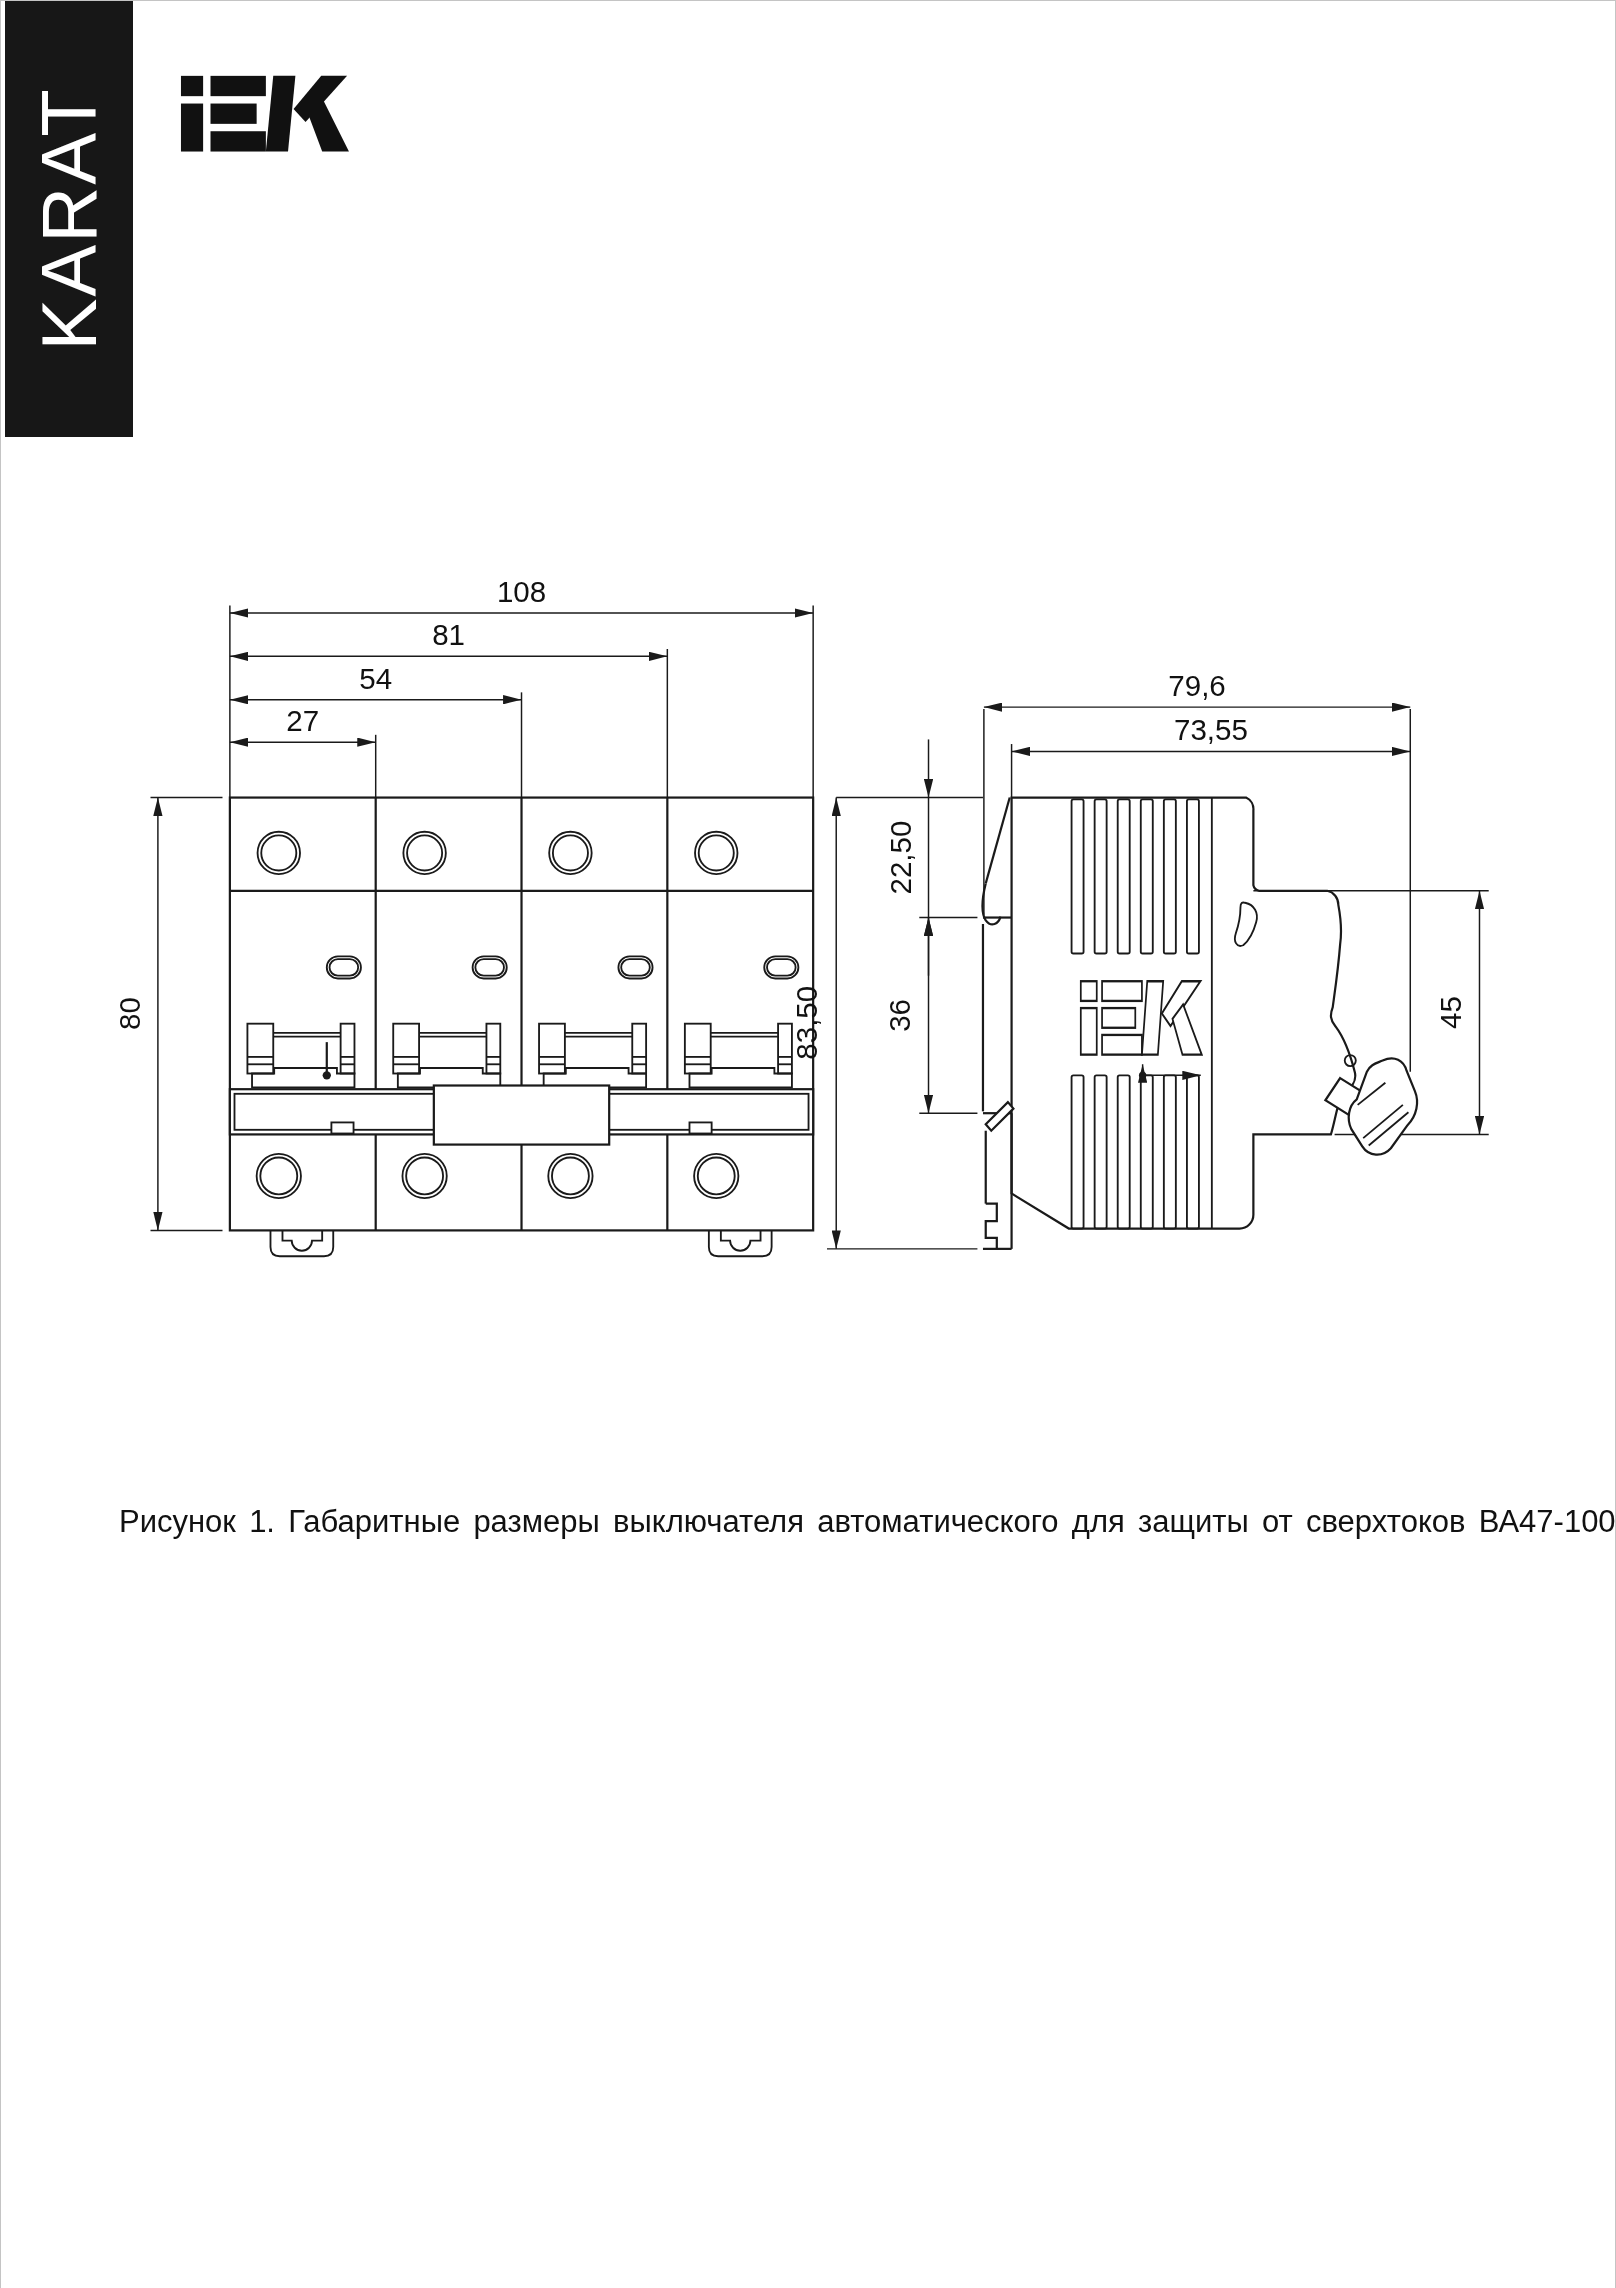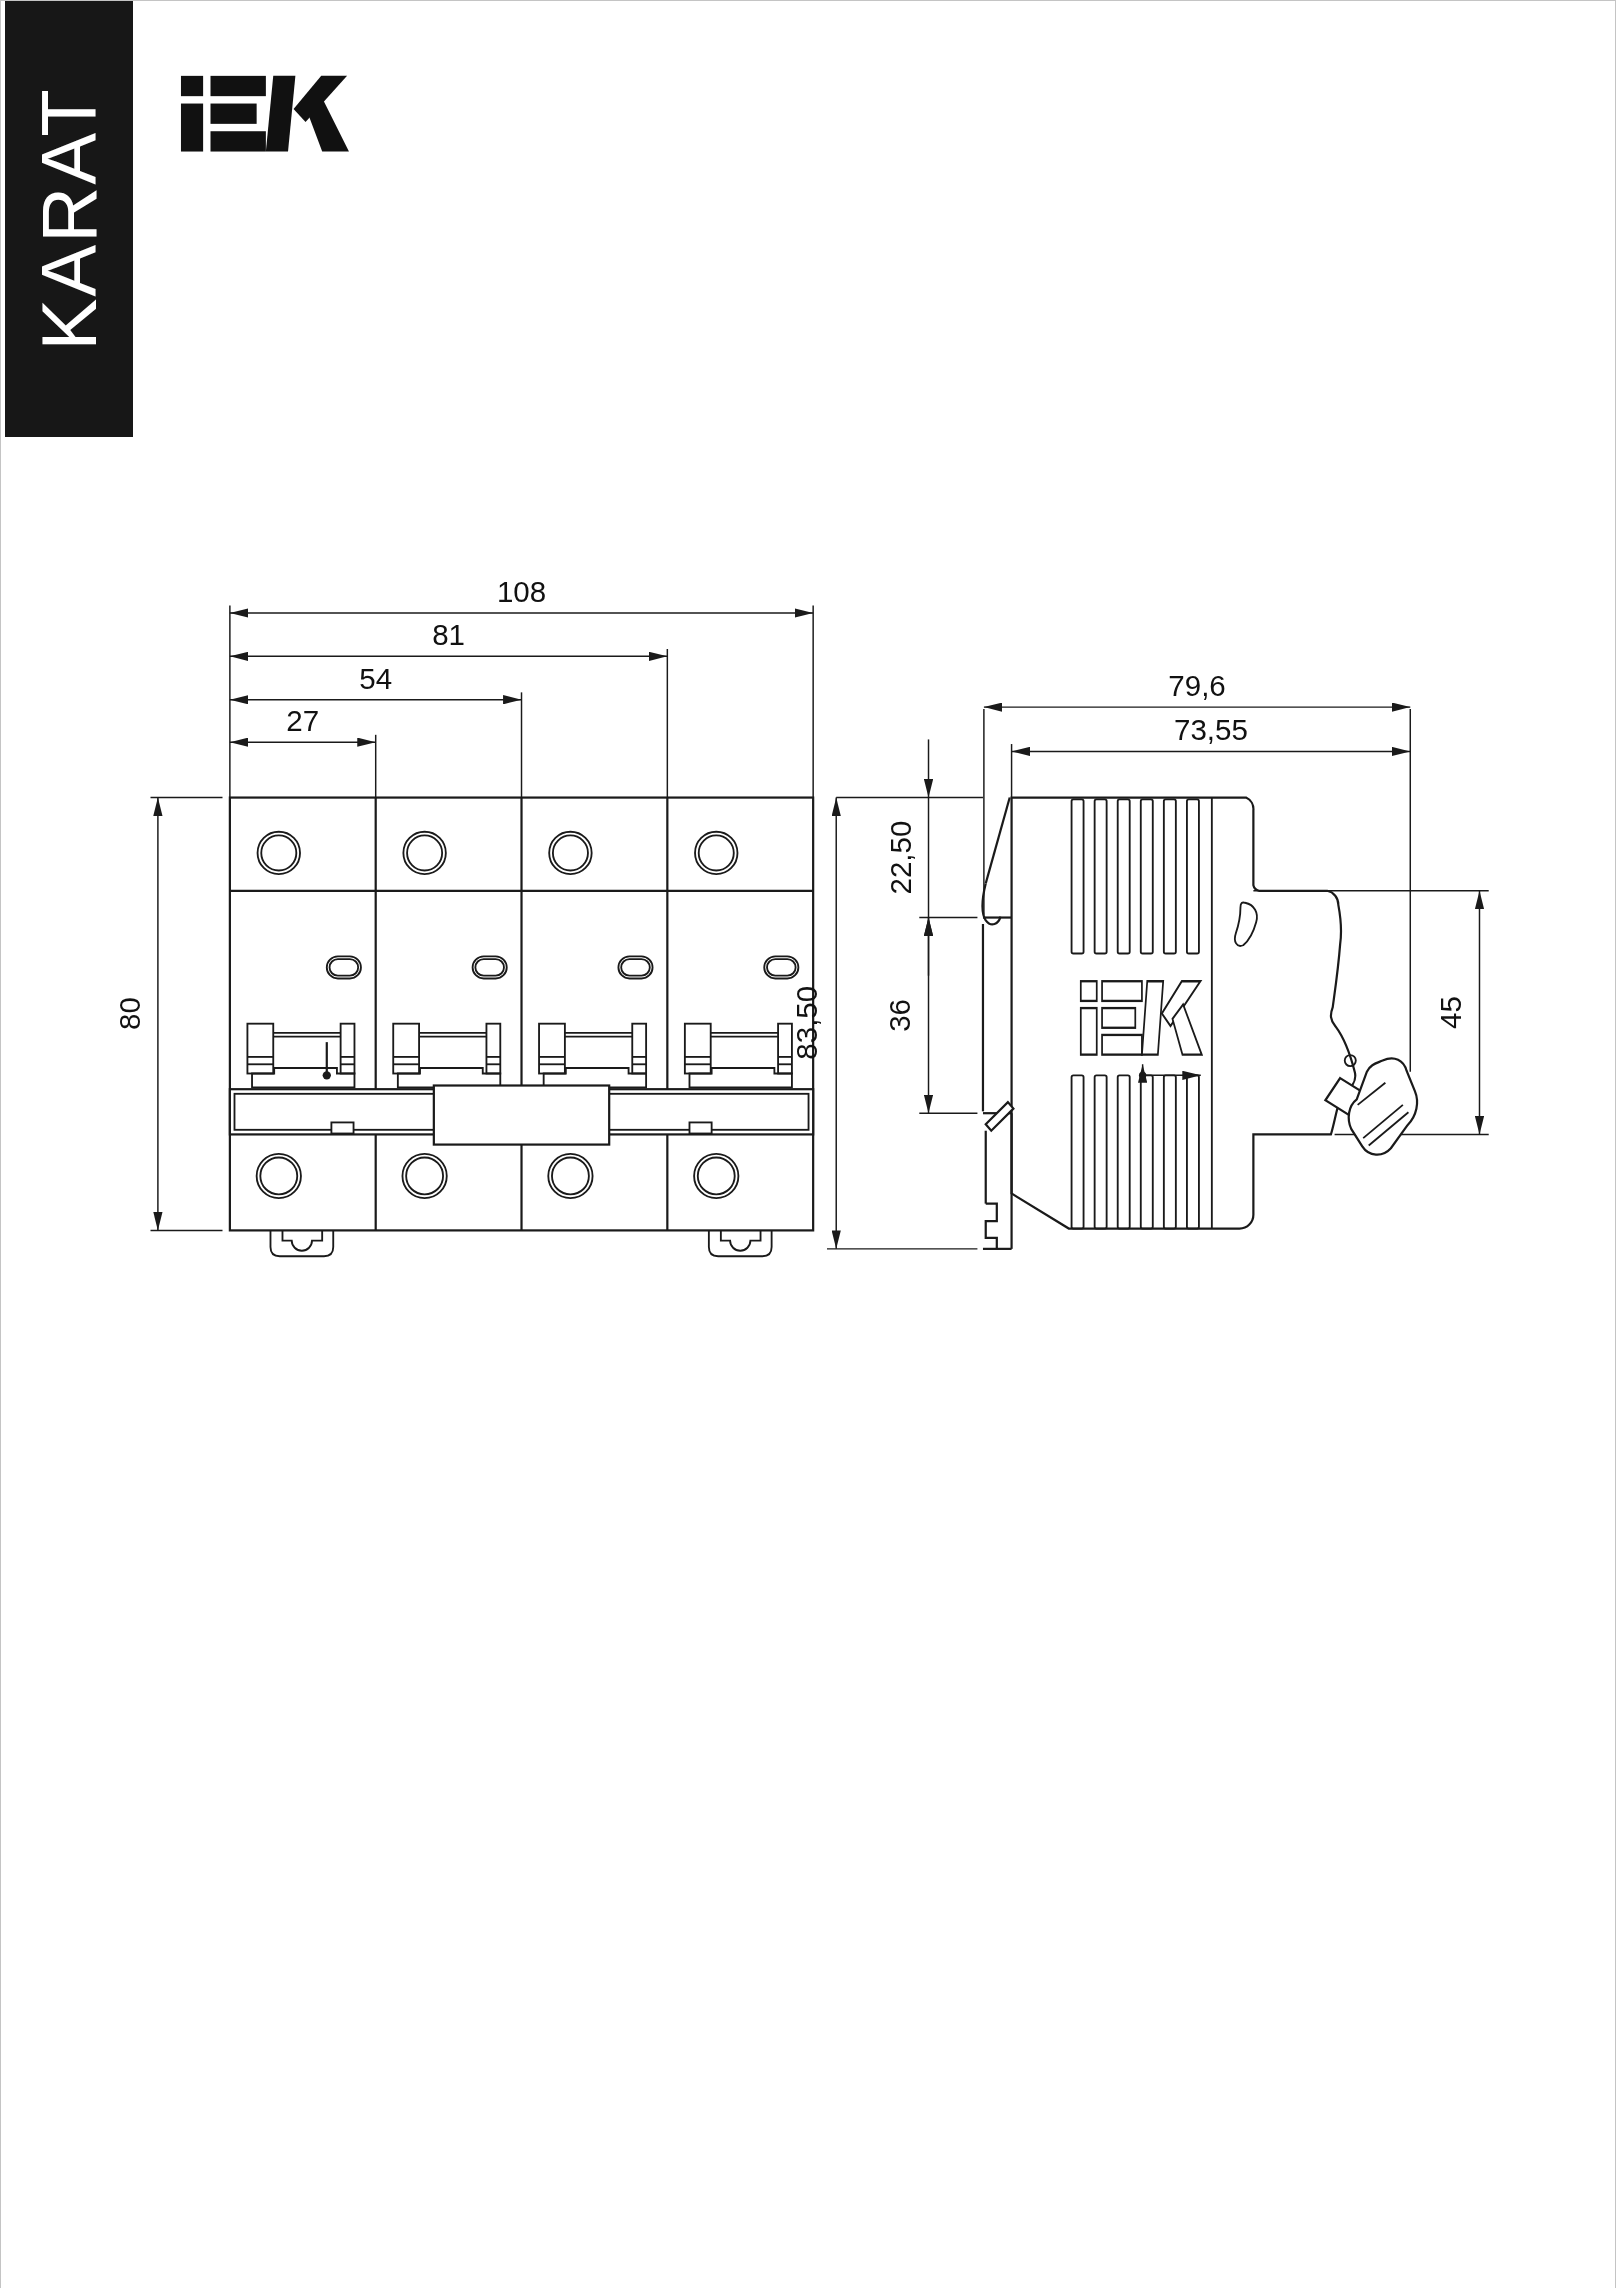--- a/index.html
+++ b/index.html
@@ -304,15 +304,16 @@
         <line x1="905" y1="863" x2="905" y2="1352" class="dim" marker-start="url(#arrS)" marker-end="url(#arrE)"></line>
         <text transform="translate(884,1107) rotate(-90)" text-anchor="middle" class="dim-text">83,50</text>
       </g>
       <g>
         <line x1="1602" y1="964" x2="1602" y2="1228" class="dim" marker-start="url(#arrS)" marker-end="url(#arrE)"></line>
         <text transform="translate(1582,1096) rotate(-90)" text-anchor="middle" class="dim-text">45</text>
       </g>
     </g>
   </svg>
 
+  <div class="caption">Рисунок 1. Габаритные размеры выключателя автоматического для защиты от сверхтоков ВА47-100</div>
 
 </div>
 
 
 </body></html>

